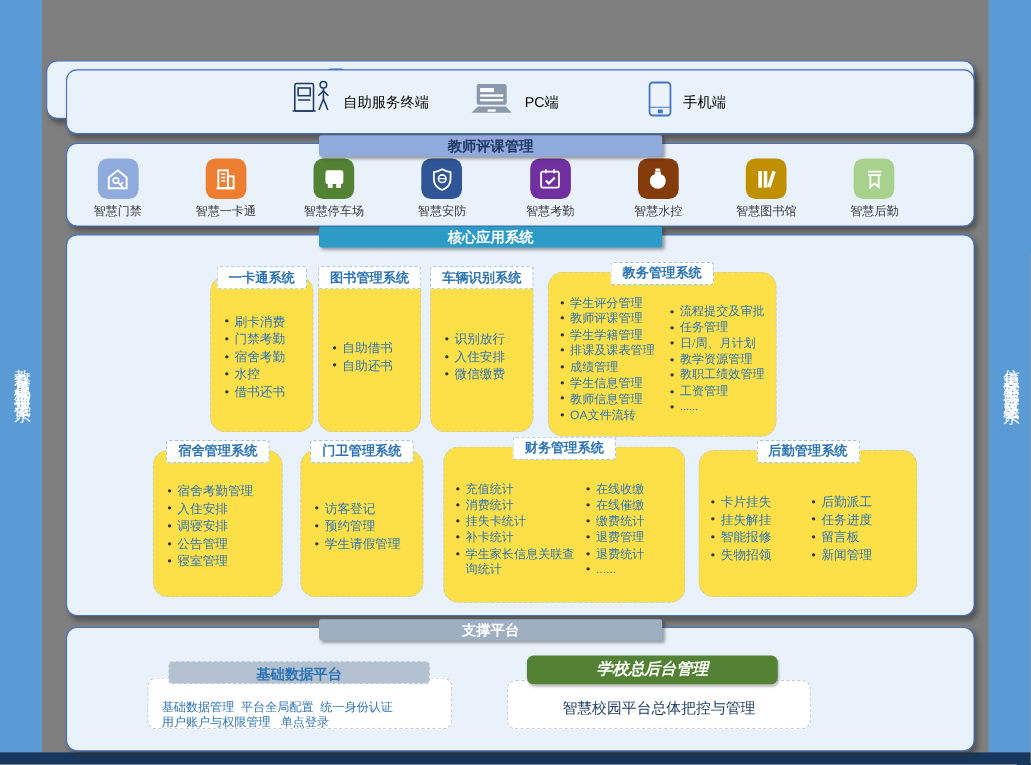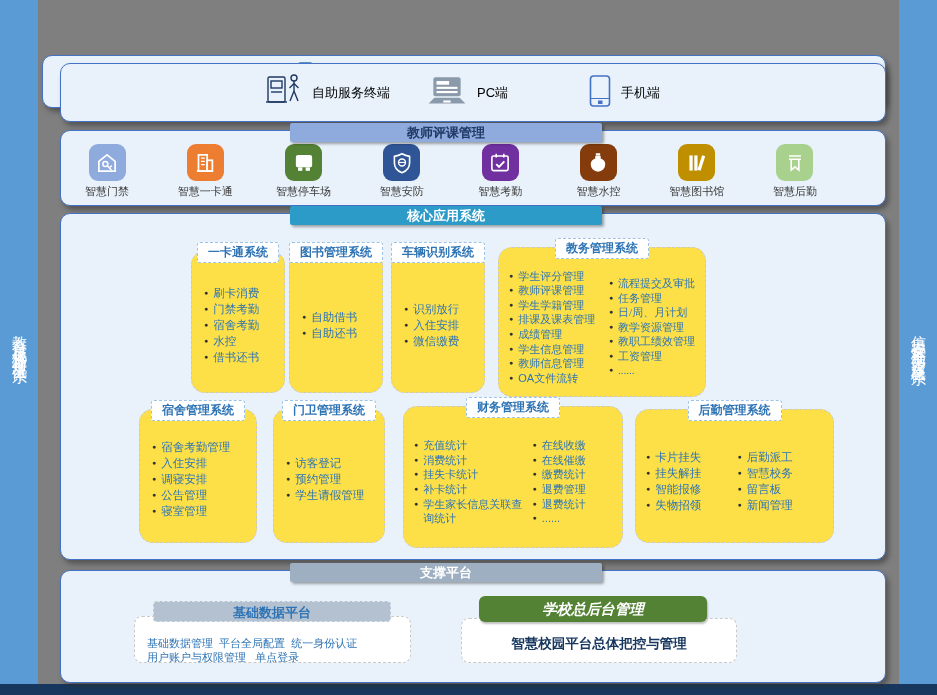--- a/index.html
+++ b/index.html
@@ -58,21 +58,21 @@
   .b-log{left:574px;top:195px;width:197px;height:132px;}
   .b-edu .col0{width:104px;} .b-edu .col1{width:98px;font-family:Liberation Serif, serif;}
   .b-fin .col0{width:122px;} .b-fin .col1{width:90px;}
   .b-log .col0{width:94px;} .b-log .col1{width:96px;}
 
   
   .support-panel{left:60px;top:570px;width:824px;height:111px;}
   .base-body{position:absolute;left:73px;top:45px;width:277px;height:47px;background:#fff;border:1.5px dashed #C9C9C9;border-radius:8px;box-sizing:border-box;padding:19px 0 0 12px;}
   .base-body .line{font-size:11px;line-height:14px;color:#2E74B5;white-space:pre;}
   .base-title{position:absolute;left:92px;top:30px;width:238px;height:21px;line-height:21px;text-align:center;background:#B3C1D1;border:1px dashed #DCE4EC;border-radius:4px;font-size:13px;font-weight:bold;color:#2E74B5;z-index:2;box-sizing:border-box;}
-  .admin-body{position:absolute;left:400px;top:47px;width:276px;height:45px;background:#fff;border:1.5px dashed #C9C9C9;border-radius:8px;box-sizing:border-box;display:flex;align-items:flex-end;justify-content:center;padding-bottom:9px;font-size:13.5px;font-weight:bold;color:#17375E;}
+  .admin-body{position:absolute;left:400px;top:47px;width:276px;height:45px;background:#fff;border:1.5px dashed #C9C9C9;border-radius:8px;box-sizing:border-box;display:flex;align-items:flex-end;justify-content:center;padding-bottom:9px;font-size:13.5px;font-weight:normal;color:#17375E;}
   .admin-title{position:absolute;left:418px;top:25px;width:228px;height:26px;line-height:26px;text-align:center;border-radius:6px;font-size:14.5px;font-weight:bold;color:#fff;z-index:2;box-shadow:1px 2px 2px rgba(0,0,0,.25);font-style:italic;}
 </style>
 </head>
 <body>
 
 <div class="canvas">
 
   <div class="side-bar left">
       <span>教育信息化标准与规范体系</span>
     </div>
@@ -517,21 +517,21 @@
               <span class="txt">失物招领</span>
             </li>
           </ul>
         <ul class="items col1">
             <li>
               <span class="bullet">●</span>
               <span class="txt">后勤派工</span>
             </li>
             <li>
               <span class="bullet">●</span>
-              <span class="txt">智慧校务</span>
+              <span class="txt">任务进度</span>
             </li>
             <li>
               <span class="bullet">●</span>
               <span class="txt">留言板</span>
             </li>
             <li>
               <span class="bullet">●</span>
               <span class="txt">新闻管理</span>
             </li>
           </ul>

